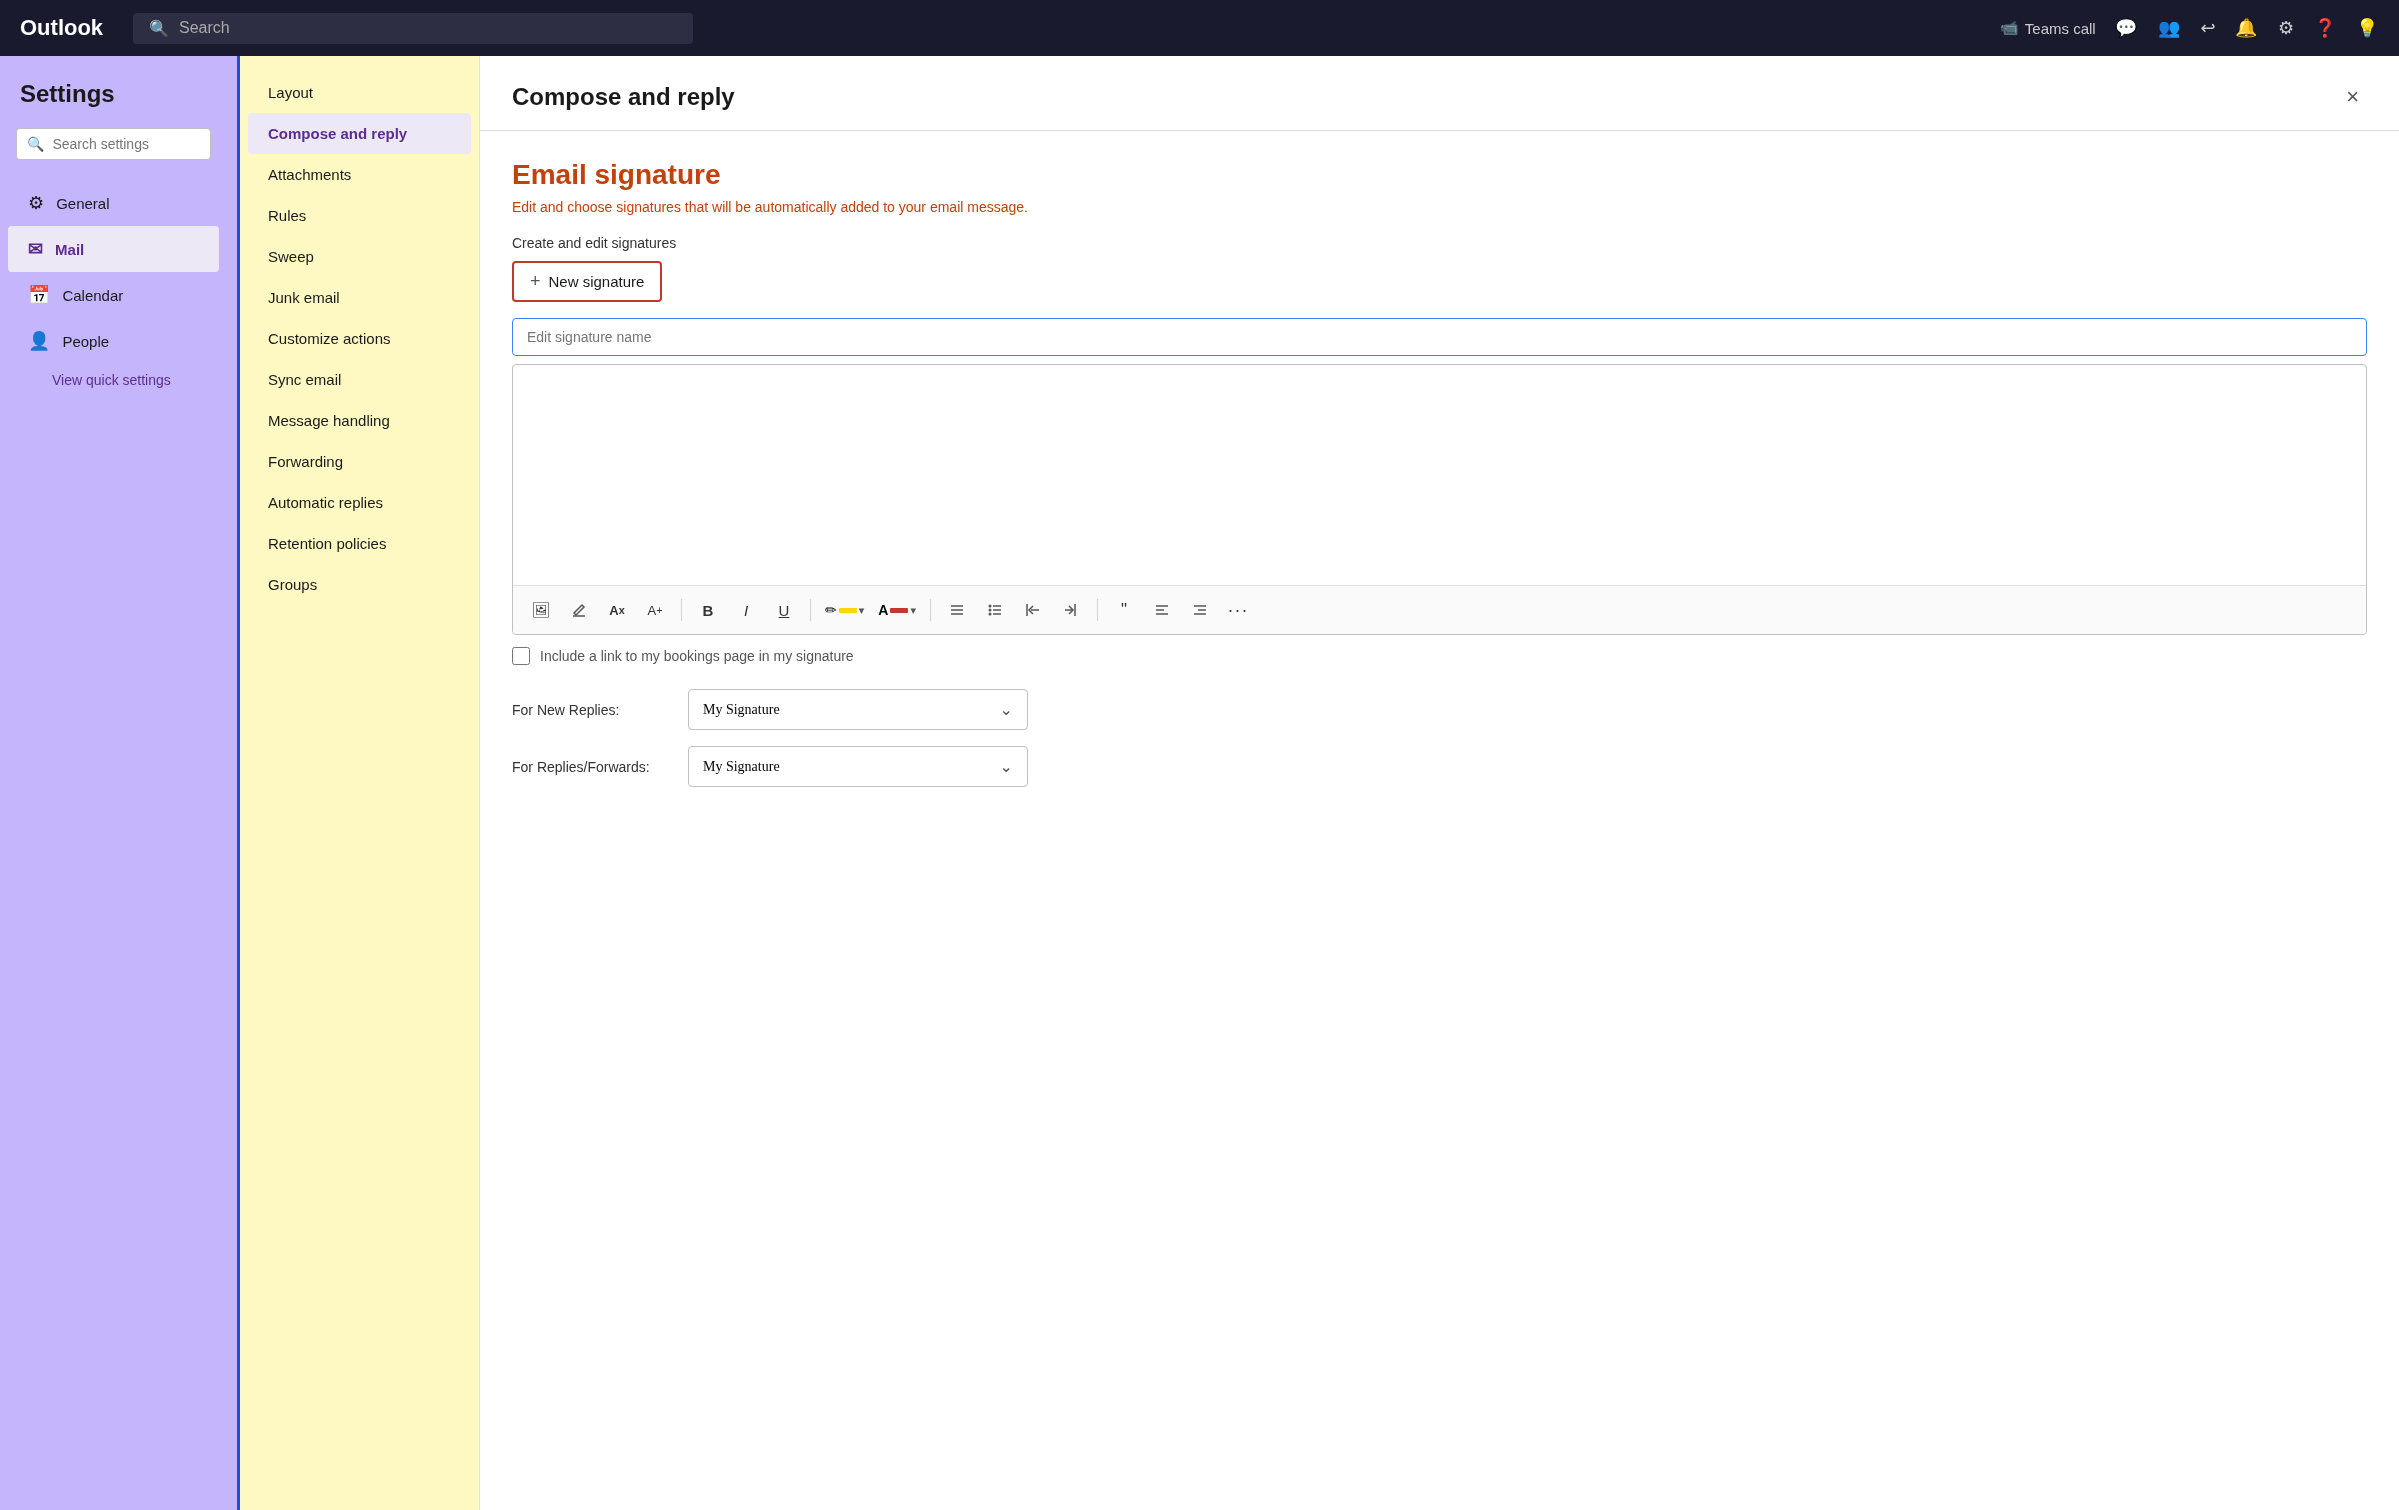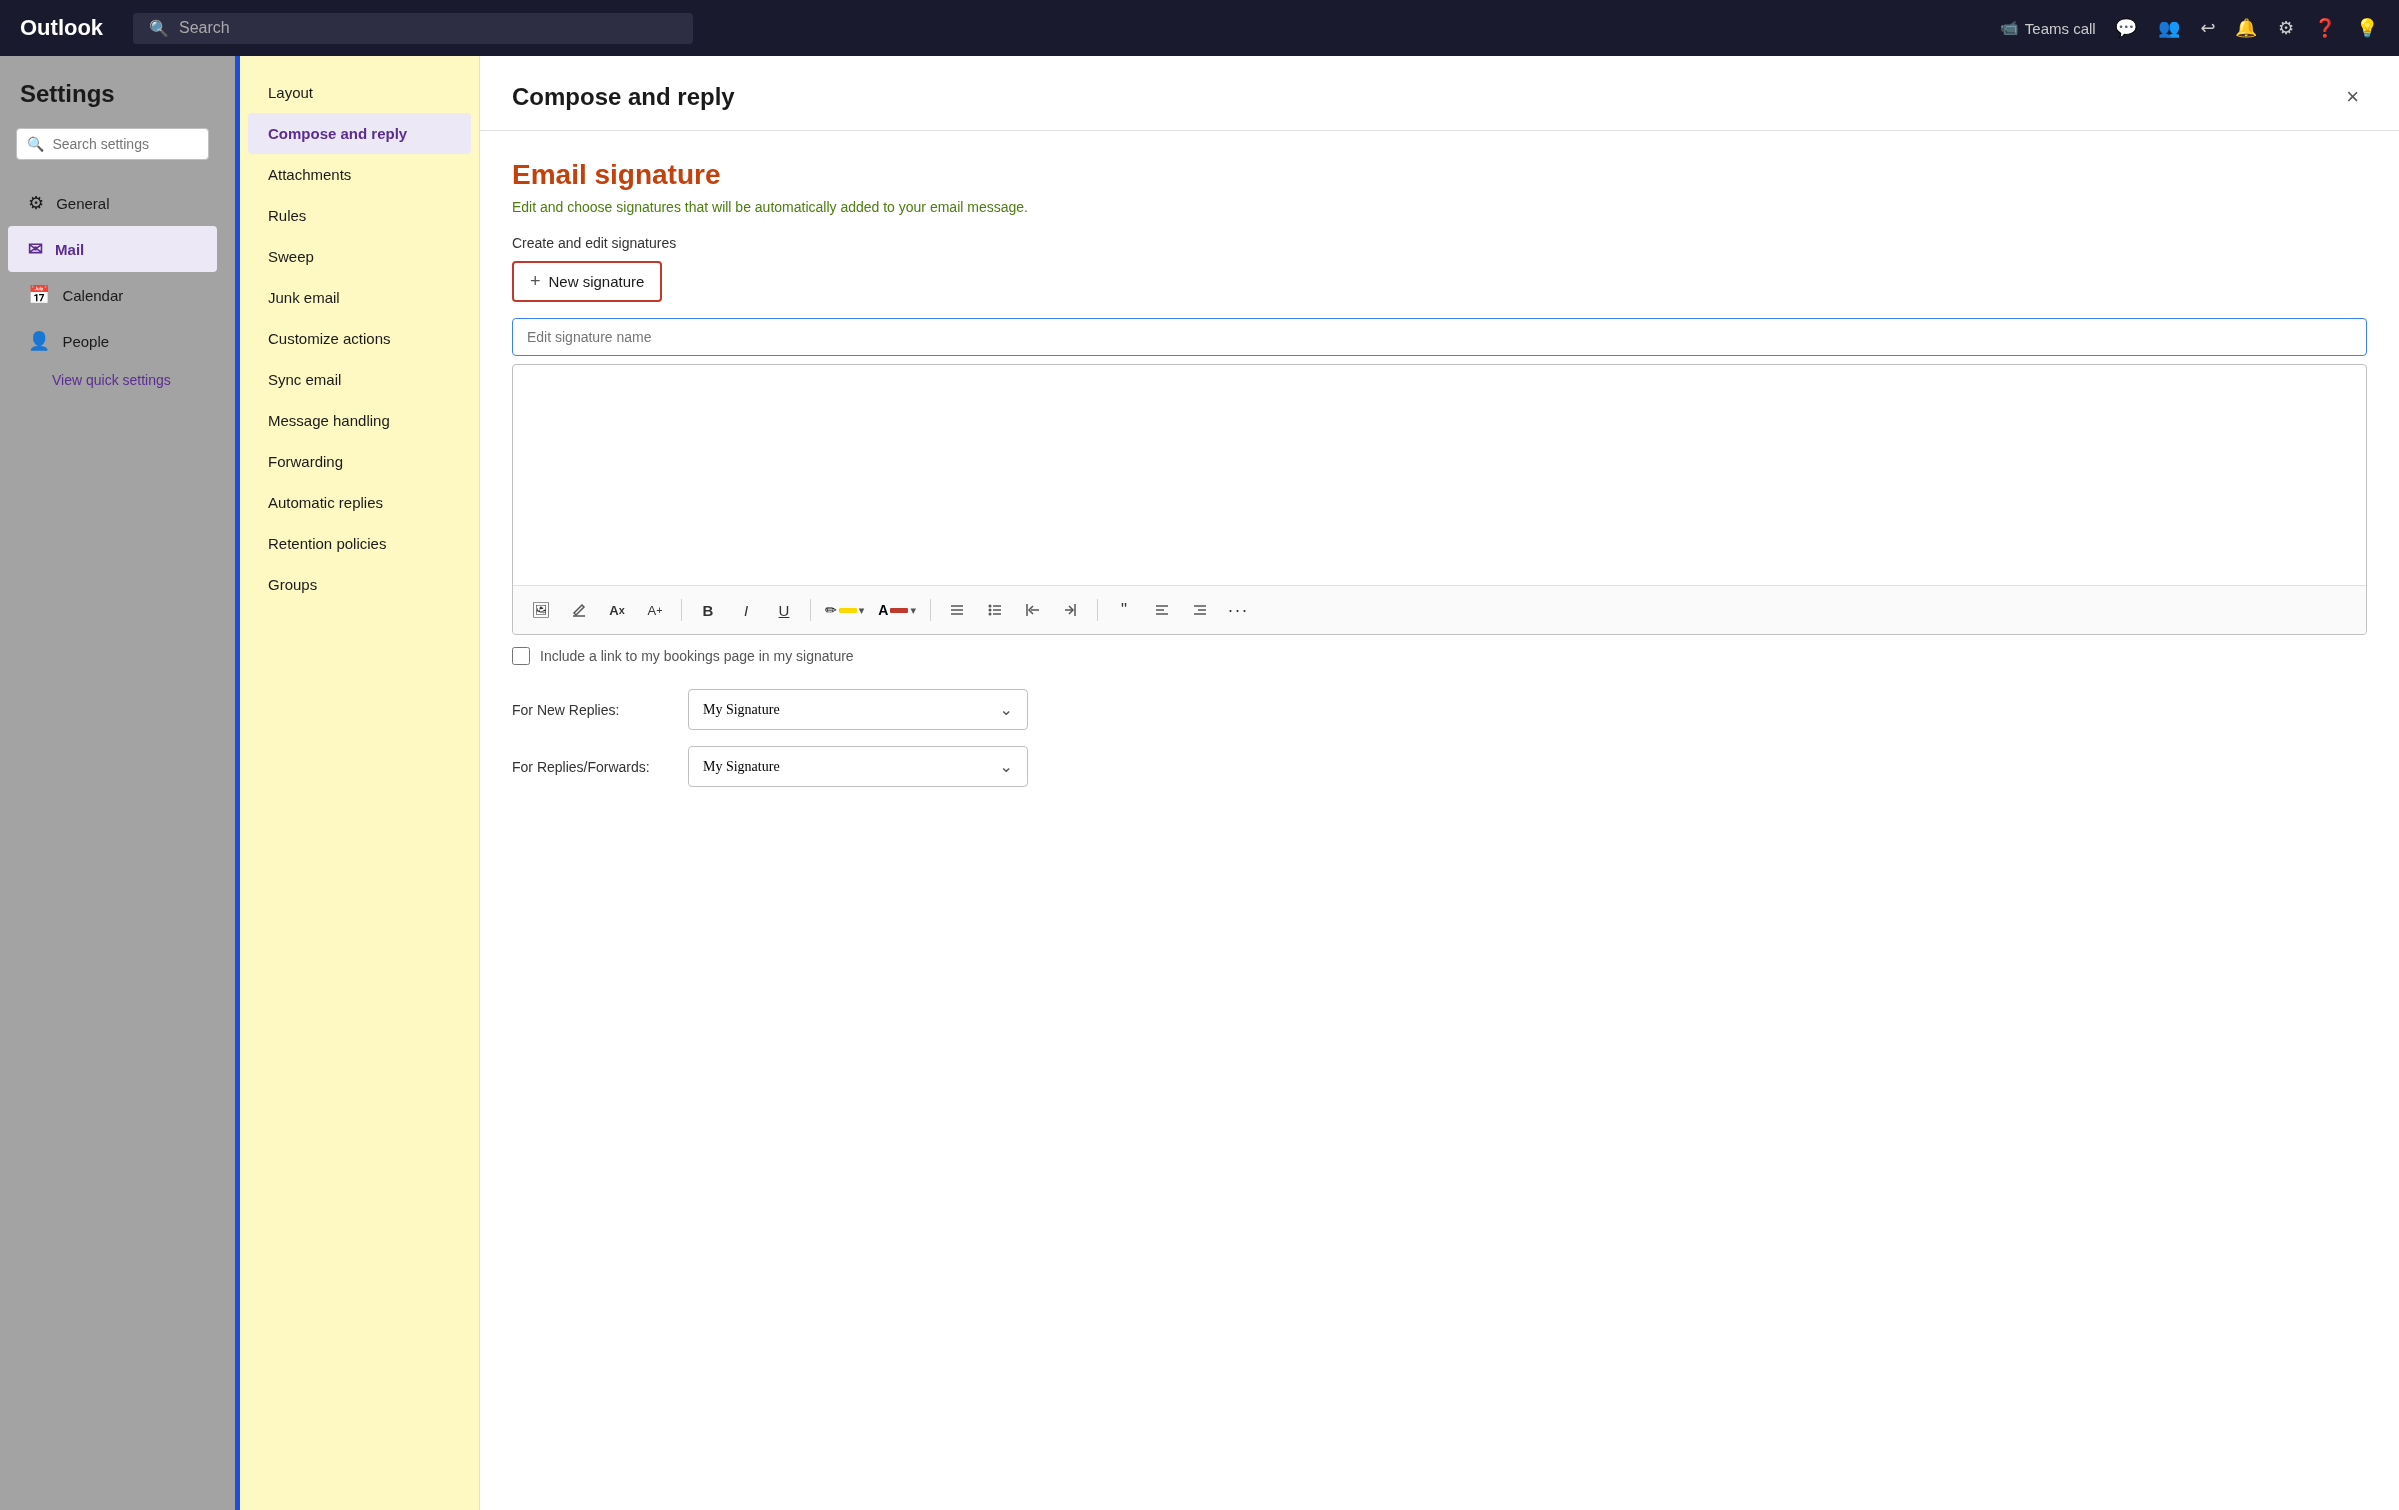--- a/index.html
+++ b/index.html
@@ -69,22 +69,22 @@
 
     
     .main-layout {
       display: flex;
       height: calc(1510px - 56px);
     }
 
     
     .settings-sidebar {
       width: 240px;
-      background: #a3a3a3;
-      border-right: 5px solid #1d4ed8;
+      background: #c4b5fd;
+      border-right: 3px solid #1d4ed8;
       display: flex;
       flex-direction: column;
       padding: 24px 10px 0 0;
     }
     .settings-title {
       font-size: 24px;
       font-weight: 600;
       color: #1a1a1a;
       padding: 0 20px 20px 20px;
     }
@@ -187,21 +187,21 @@
     }
 
     .section-title {
       font-size: 28px;
       font-weight: 700;
       color: #c2410c;
       margin-bottom: 8px;
     }
     .section-desc {
       font-size: 14px;
-      color: #4d7c0f;
+      color: #c2410c;
       margin-bottom: 20px;
     }
     .subsection-label {
       font-size: 14px;
       color: #333;
       margin-bottom: 10px;
     }
 
     
     .new-sig-btn {

